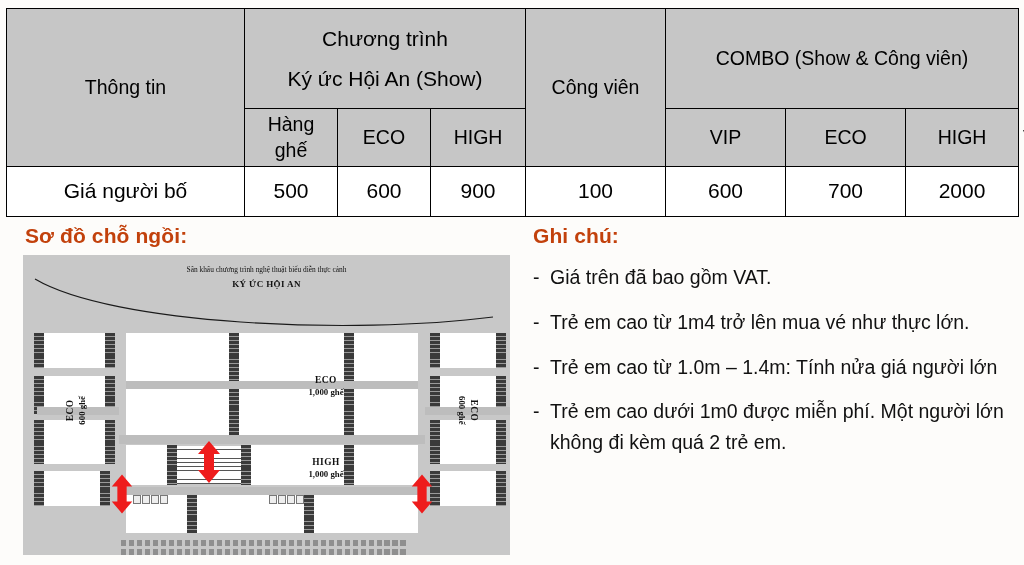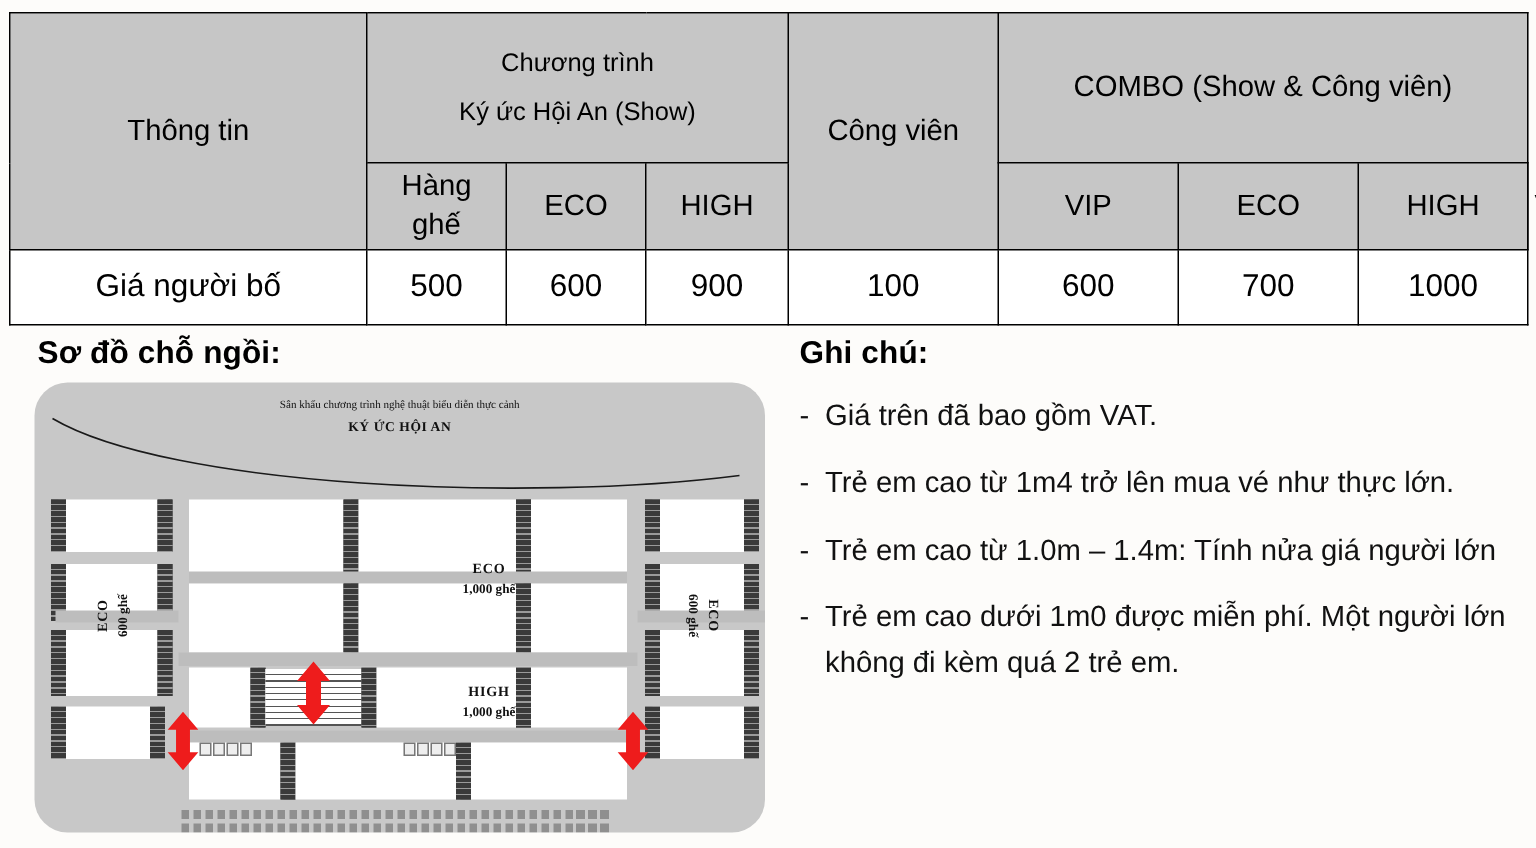--- a/index.html
+++ b/index.html
@@ -27,28 +27,28 @@
     font-size: 19.5px;
     color: #000;
     padding: 2px 4px;
     line-height: 1.35;
   }
   .hdr { background: #c6c6c6; font-weight: 400; }
   .left-cell { text-align: left; padding-left: 12px; margin-top: 42px; }
   .body-row td { background: #ffffff; font-size: 21px; height: 50px; }
   .h-top { height: 100px; }
   .h-sub { height: 52px; }
-  .prog-title { font-size: 17px; line-height: 1.9; }
+  .prog-title { font-size: 21px; line-height: 1.9; }
 
   
   .section-title {
     position: absolute;
     font-size: 21px;
     font-weight: 700;
-    color: #000000;
+    color: #c2410c;
     letter-spacing: .1px;
   }
   #seat-title { left: 25px; top: 224px; }
   #note-title { left: 533px; top: 224px; }
 
   .notes { position: absolute; left: 533px; top: 262px; width: 482px; }
   .note-item {
     display: flex;
     align-items: flex-start;
     margin-bottom: 14px;
@@ -59,21 +59,20 @@
   .note-dash { width: 17px; flex: 0 0 17px; }
   .note-text { flex: 1; }
 
   
   #seatmap {
     position: absolute;
     left: 23px; top: 255px;
     width: 487px; height: 300px;
     background: #c8c8c8;
     overflow: hidden;
-    border-radius: 22px;
   }
   #stage-curve { position: absolute; left: 0; top: 18px; width: 487px; height: 62px; }
   .stage-txt {
     position: absolute; width: 100%; text-align: center;
     font-family: "Liberation Serif", serif; color: #111;
   }
   #st1 { top: 10px; font-size: 7.4px; }
   #st2 { top: 24px; font-size: 9px; font-weight: 700; letter-spacing: .4px; }
   #st3 { top: 40px; font-size: 7.6px; }
 
@@ -142,21 +141,21 @@
         <td class="hdr h-sub">VIP</td>
       </tr>
       <tr class="body-row">
         <td class="left-cell">Giá người bố</td>
         <td>500</td>
         <td>600</td>
         <td>900</td>
         <td>100</td>
         <td>600</td>
         <td>700</td>
-        <td>1000</td>
+        <td>2000</td>
       </tr>
     </tbody>
   </table>
 
   <div class="section-title" id="seat-title">Sơ đồ chỗ ngồi:</div>
   <div class="section-title" id="note-title">Ghi chú:</div>
 
   <div class="notes">
     <div class="note-item">
       <span class="note-dash">-</span>

